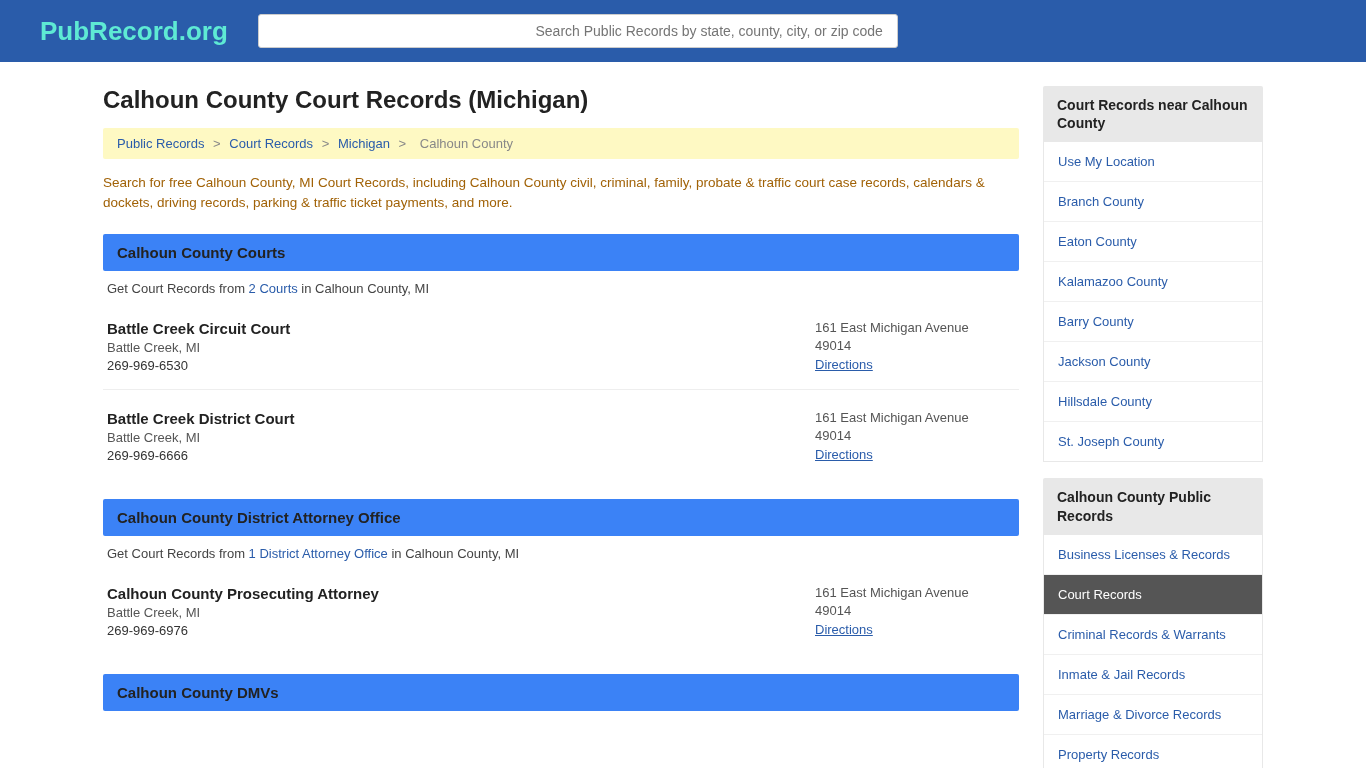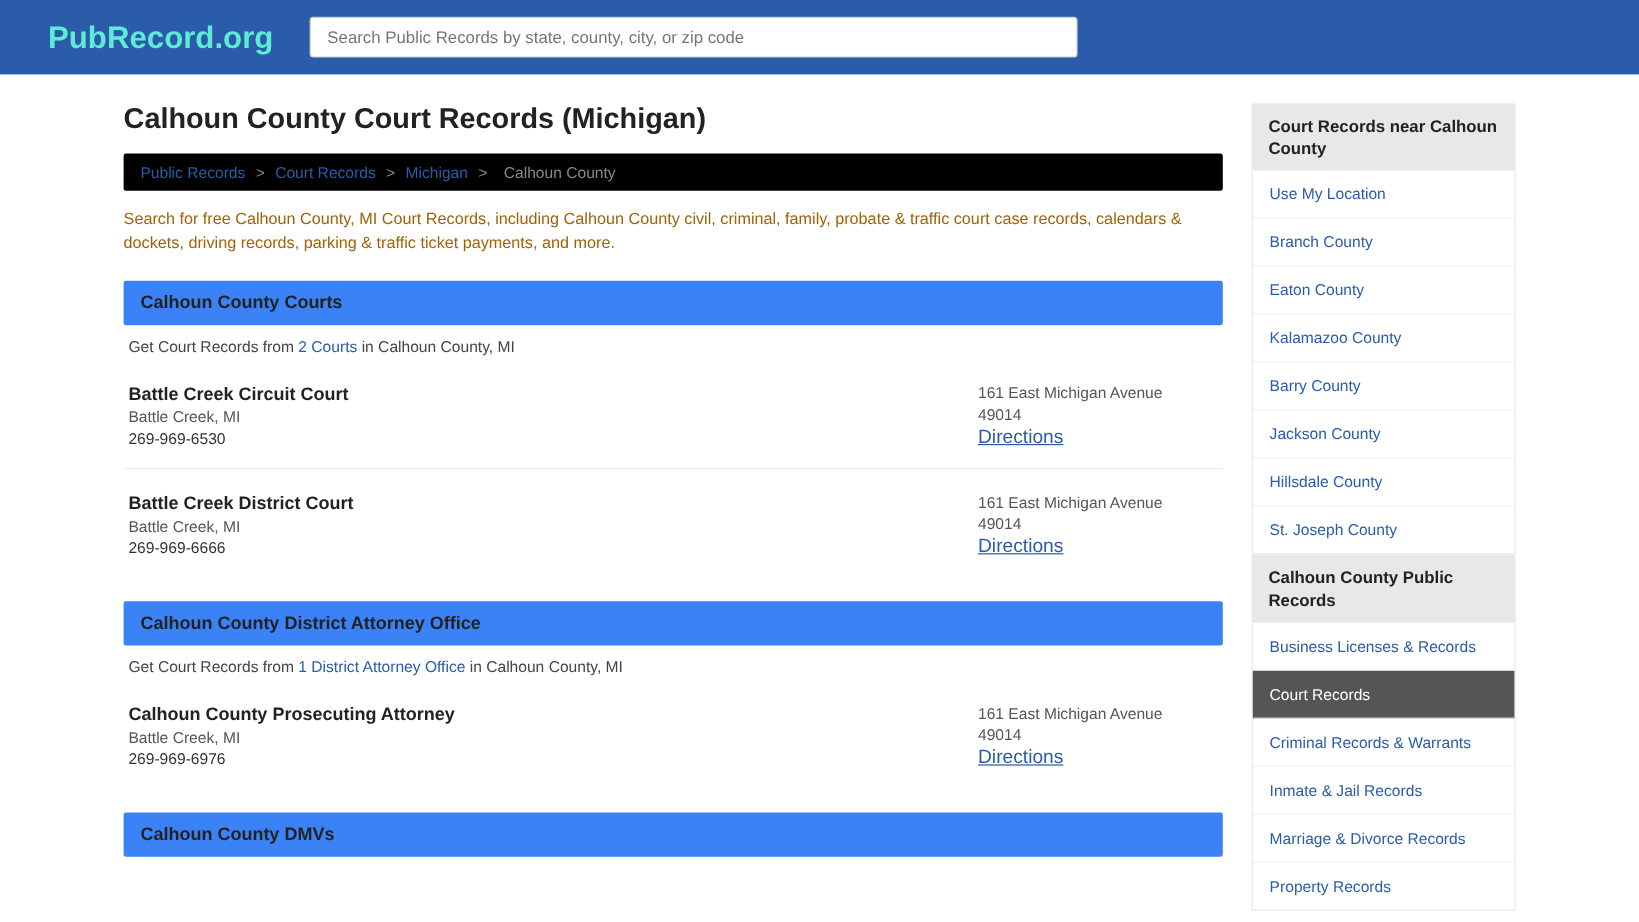--- a/index.html
+++ b/index.html
@@ -23,20 +23,21 @@
       flex: 1;
       max-width: 640px;
     }
     #header .search-bar input {
       width: 100%;
       padding: 8px 14px;
       font-size: 14px;
       border: 1px solid #ccc;
       border-radius: 3px;
       outline: none;
+      text-align: right;
     }
 
     
     #main-container {
       max-width: 1200px;
       margin: 0 auto;
       padding: 24px 20px;
       display: flex;
       gap: 24px;
     }
@@ -47,21 +48,21 @@
     }
     #content h1 {
       font-size: 24px;
       font-weight: bold;
       color: #222;
       margin-bottom: 14px;
     }
 
     
     .breadcrumb {
-      background: #000000;
+      background: #fef9c3;
       padding: 8px 14px;
       font-size: 13px;
       color: #555;
       margin-bottom: 14px;
       border-radius: 2px;
     }
     .breadcrumb a {
       color: #2a5caa;
       text-decoration: none;
     }
@@ -137,34 +138,35 @@
       margin-bottom: 3px;
     }
     .record-right .record-zip {
       font-size: 13px;
       color: #555;
       margin-bottom: 3px;
     }
     .record-right a.directions {
       color: #2a5caa;
       text-decoration: underline;
-      font-size: 16px;
+      font-size: 13px;
     }
 
     .section-block {
       margin-bottom: 20px;
     }
 
     
     #sidebar {
       width: 220px;
       min-width: 220px;
     }
 
     .sidebar-box {
+      margin-bottom: 16px;
     }
     .sidebar-box-title {
       background: #e8e8e8;
       padding: 10px 14px;
       font-size: 14px;
       font-weight: bold;
       color: #222;
       border-radius: 2px 2px 0 0;
       line-height: 1.3;
     }

